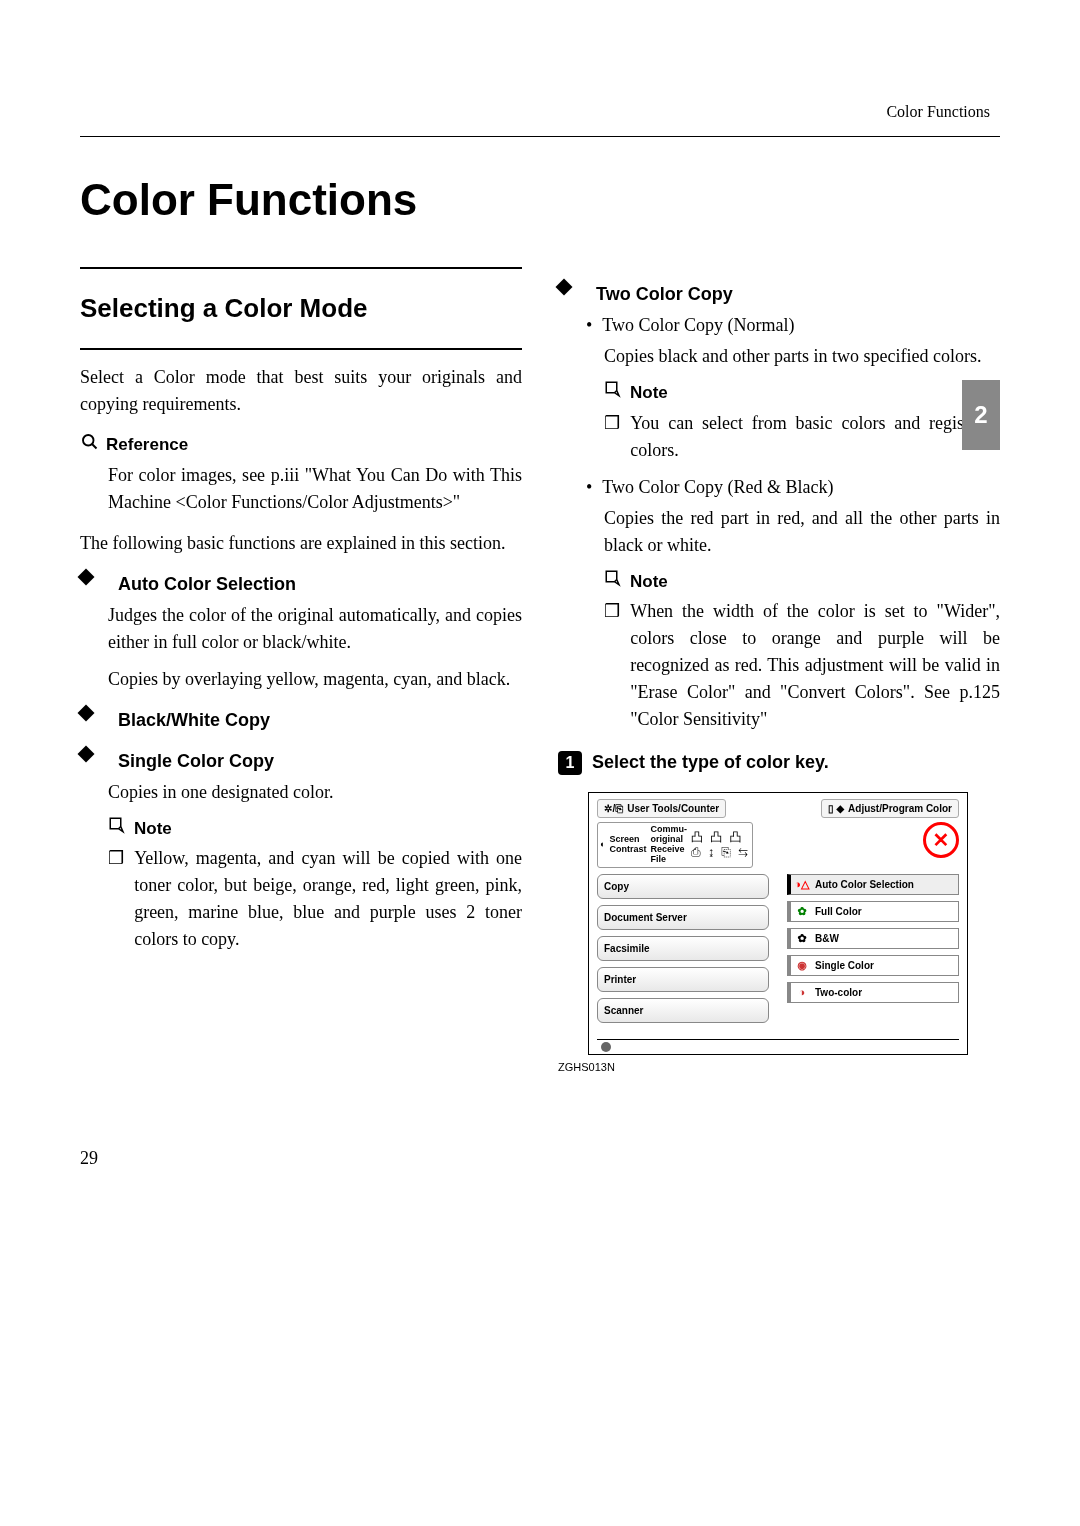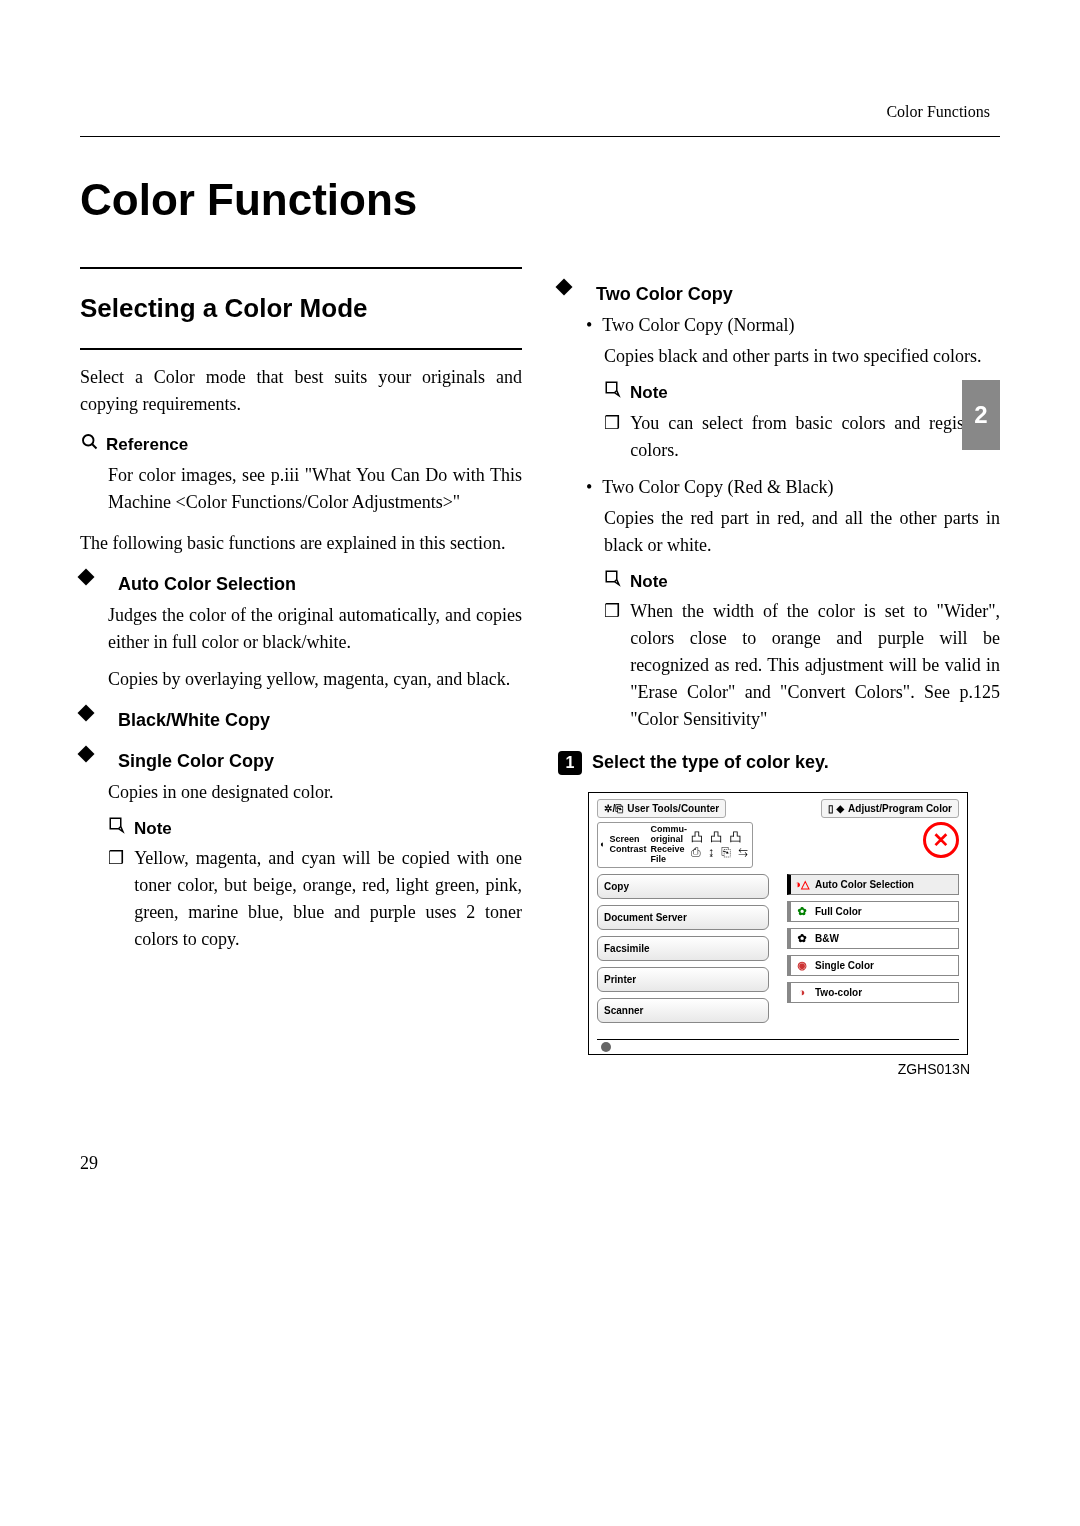--- a/index.html
+++ b/index.html
@@ -33,21 +33,21 @@
     .scr-status-col { line-height: 1.1; }
     .scr-stop { width: 36px; height: 36px; border-radius: 50%; border: 3px solid #f00; display: flex; align-items: center; justify-content: center; color: #f00; font-size: 20px; font-weight: bold; margin-left: auto; }
     .scr-body { display: flex; gap: 18px; font-size: 10px; margin-bottom: 10px; }
     .scr-btn-col, .scr-opt-col { flex: 1; }
     .scr-btn { border: 1px solid #888; border-radius: 6px; padding: 4px 6px; background: linear-gradient(#fff,#e8e8e8); margin-bottom: 6px; font-weight: bold; }
     .scr-opt { display: flex; align-items: center; gap: 6px; border: 1px solid #888; border-left: 4px solid #888; padding: 2px 4px; margin-bottom: 6px; background: #fff; font-weight: bold; }
     .scr-opt.sel { border-left: 4px solid #000; background: #eee; }
     .scr-icon { width: 14px; height: 14px; display: inline-flex; align-items: center; justify-content: center; font-size: 11px; }
     .scr-footer { border-top: 1px solid #000; padding: 2px 0; display:flex; }
     .scr-footer-dot { width:10px; height:10px; border-radius:50%; background:#666; margin-left:4px;}
-    .scr-caption { text-align: right; font-size: 14px; font-family: Arial; margin-top: 4px; margin-right: 30px; }
+    .scr-caption { font-size: 11px; font-family: Arial; margin-top: 4px; margin-right: 30px; }
     .tab-2 { position: absolute; right: 0; top: 280px; width: 38px; height: 70px; background: #888; color: #fff; font-family: Arial; font-weight: bold; font-size: 24px; display: flex; align-items: center; justify-content: center; }
     .page-wrapper { position: relative; }
     .pnum { font-size: 18px; margin-top: 70px; margin-right: 8px; }
     .tiny-icons { font-size: 12px; letter-spacing: 2px; line-height: 1.2; }
   </style>
 </head>
 <body>
 <div class="page-wrapper">
 
 <div class="header-label">Color Functions</div>

